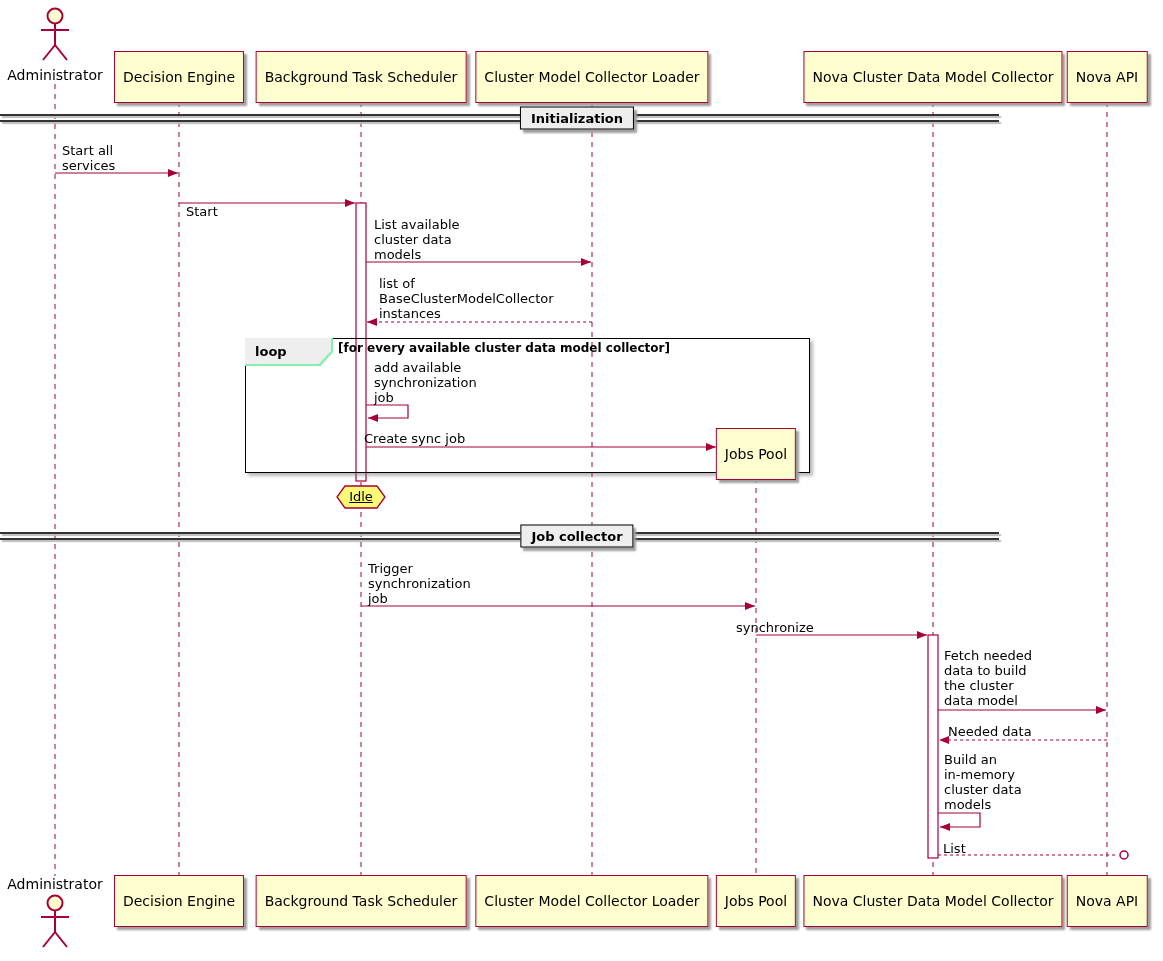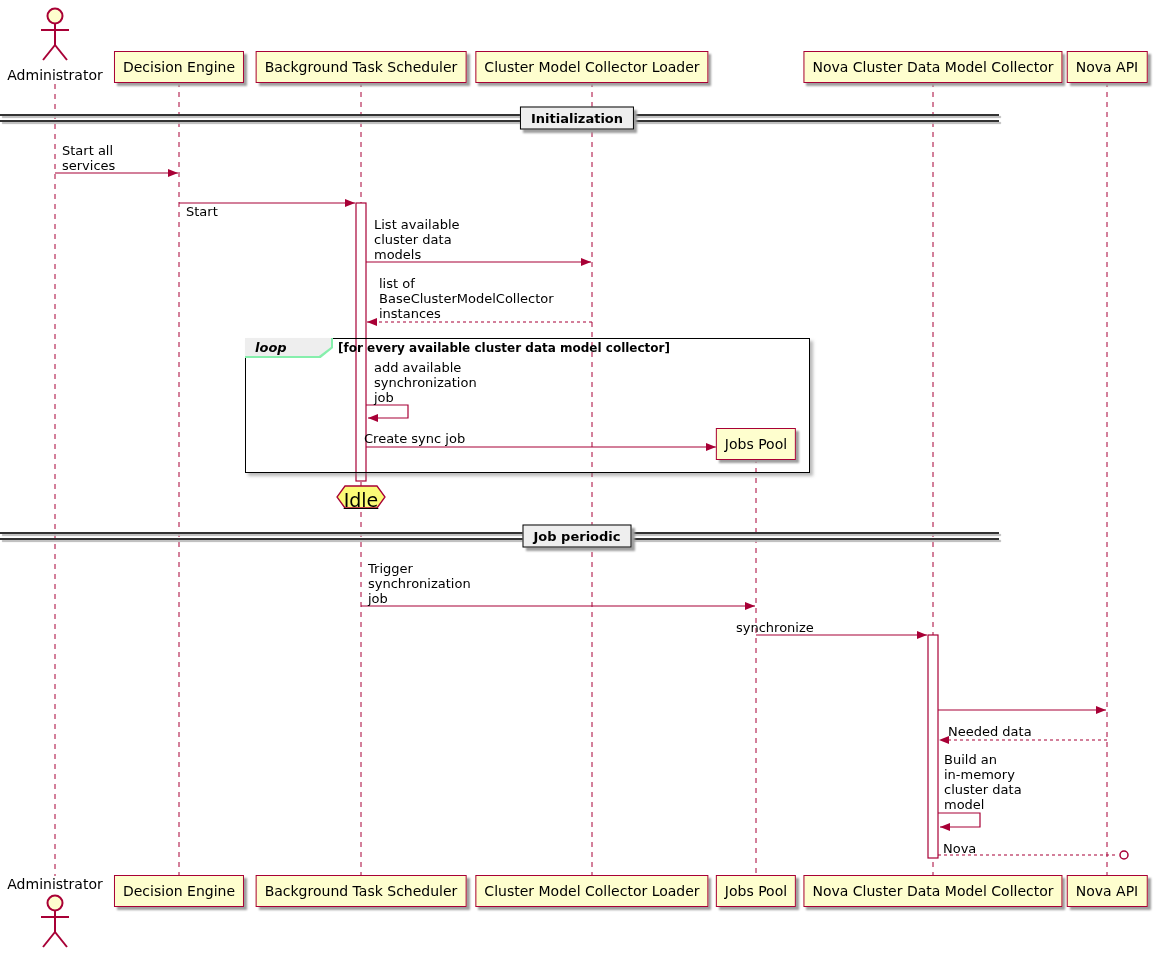--- a/index.html
+++ b/index.html
@@ -13,21 +13,21 @@
   .msg{stroke:#A80036;stroke-width:1.2;fill:none;}
   .dashed{stroke-dasharray:3,3;}
   .actor{stroke:#A80036;stroke-width:2;fill:none;}
   .actor circle{fill:#FEFECE;}
   .hexnote{fill:#FBFB77;stroke:#A80036;stroke-width:1.3;}
   .endcircle{fill:#ffffff;stroke:#A80036;stroke-width:1.5;}
 
   .pbox{
     position:absolute;transform:translateX(-50%);
     background:#FEFECE;border:1.5px solid #A80036;
-    padding:6px 8px;font-size:14px;line-height:18px;white-space:nowrap;
+    padding:16px 8px;font-size:14px;line-height:18px;white-space:nowrap;
     box-shadow:3px 3px 2px #9f9f9f;
   }
   .actor-label{
     position:absolute;transform:translateX(-50%);
     font-size:14px;line-height:16px;white-space:nowrap;
   }
   .msg-label{
     position:absolute;font-size:13px;line-height:1.16;white-space:pre-line;color:#000;
   }
   .divider{position:absolute;left:0;width:999px;height:23px;}
@@ -40,35 +40,34 @@
     background:#EEEEEE;border:1.7px solid #000;
     font-weight:bold;font-size:13px;padding:3px 10px;white-space:nowrap;
     box-shadow:3px 3px 2px #9f9f9f;
   }
   .loop-frame{
     position:absolute;left:245px;top:338px;width:563px;height:133px;
     border:1.8px solid #000;box-shadow:3px 3px 3px rgba(120,120,120,0.5);
     background:transparent;
   }
   .loop-tab-outer{
-    position:absolute;left:-1px;top:-1px;width:88px;height:20px;background:#86efac;
+    position:absolute;left:-1px;top:-1px;width:88px;height:28px;background:#86efac;
     clip-path:polygon(0 0,100% 0,100% 50%,86% 100%,0 100%);
-    font-style:italic;
   }
   .loop-tab-inner{
     position:absolute;left:0;top:0;width:calc(100% - 2px);height:calc(100% - 2px);
     background:#EEEEEE;clip-path:polygon(0 0,100% 0,100% 50%,86% 100%,0 100%);
     display:flex;align-items:center;padding-left:10px;box-sizing:border-box;
     font-weight:bold;font-size:13px;
   }
   .loop-condition{
     position:absolute;left:92px;top:2px;font-weight:bold;font-size:12px;white-space:nowrap;
   }
   .note-label{
-    position:absolute;transform:translateX(-50%);font-size:19px;text-decoration:underline;
+    position:absolute;transform:translateX(-50%);font-size:13px;text-decoration:underline;
   }
 </style>
 </head>
 <body>
 
 <div class="canvas">
 
   <svg class="svg-layer" width="1163" height="961" viewBox="0 0 1163 961">
     <defs>
       <marker id="arr" markerWidth="12" markerHeight="10" refX="10" refY="4" orient="auto" markerUnits="userSpaceOnUse">
@@ -154,33 +153,37 @@
 job</div>
   <div class="msg-label" style="left:364px;top:431px">Create sync job</div>
 
   <div class="pbox" style="left:756px;top:428px">Jobs Pool</div>
 
   <div class="note-label" style="left:361px;top:489px">Idle</div>
 
   <div class="divider" style="top:524px">
     <div class="divider-rule" style="top:8px"></div>
     <div class="divider-rule" style="top:14px"></div>
-    <div class="divider-label">Job periodic</div>
+    <div class="divider-label">Job collector</div>
   </div>
 
   <div class="msg-label" style="left:368px;top:561px">Trigger
 synchronization
 job</div>
   <div class="msg-label" style="left:736px;top:620px">synchronize</div>
+  <div class="msg-label" style="left:944px;top:648px">Fetch needed
+data to build
+the cluster
+data model</div>
   <div class="msg-label" style="left:948px;top:724px">Needed data</div>
   <div class="msg-label" style="left:944px;top:752px">Build an
 in-memory
 cluster data
-model</div>
-  <div class="msg-label" style="left:943px;top:841px">Nova</div>
+models</div>
+  <div class="msg-label" style="left:943px;top:841px">List</div>
 
   <div class="actor-label" style="left:55px;top:876px">Administrator</div>
   <div class="pbox" style="left:179px;top:875px">Decision Engine</div>
   <div class="pbox" style="left:361px;top:875px">Background Task Scheduler</div>
   <div class="pbox" style="left:592px;top:875px">Cluster Model Collector Loader</div>
   <div class="pbox" style="left:756px;top:875px">Jobs Pool</div>
   <div class="pbox" style="left:933px;top:875px">Nova Cluster Data Model Collector</div>
   <div class="pbox" style="left:1107px;top:875px">Nova API</div>
 
 </div>

